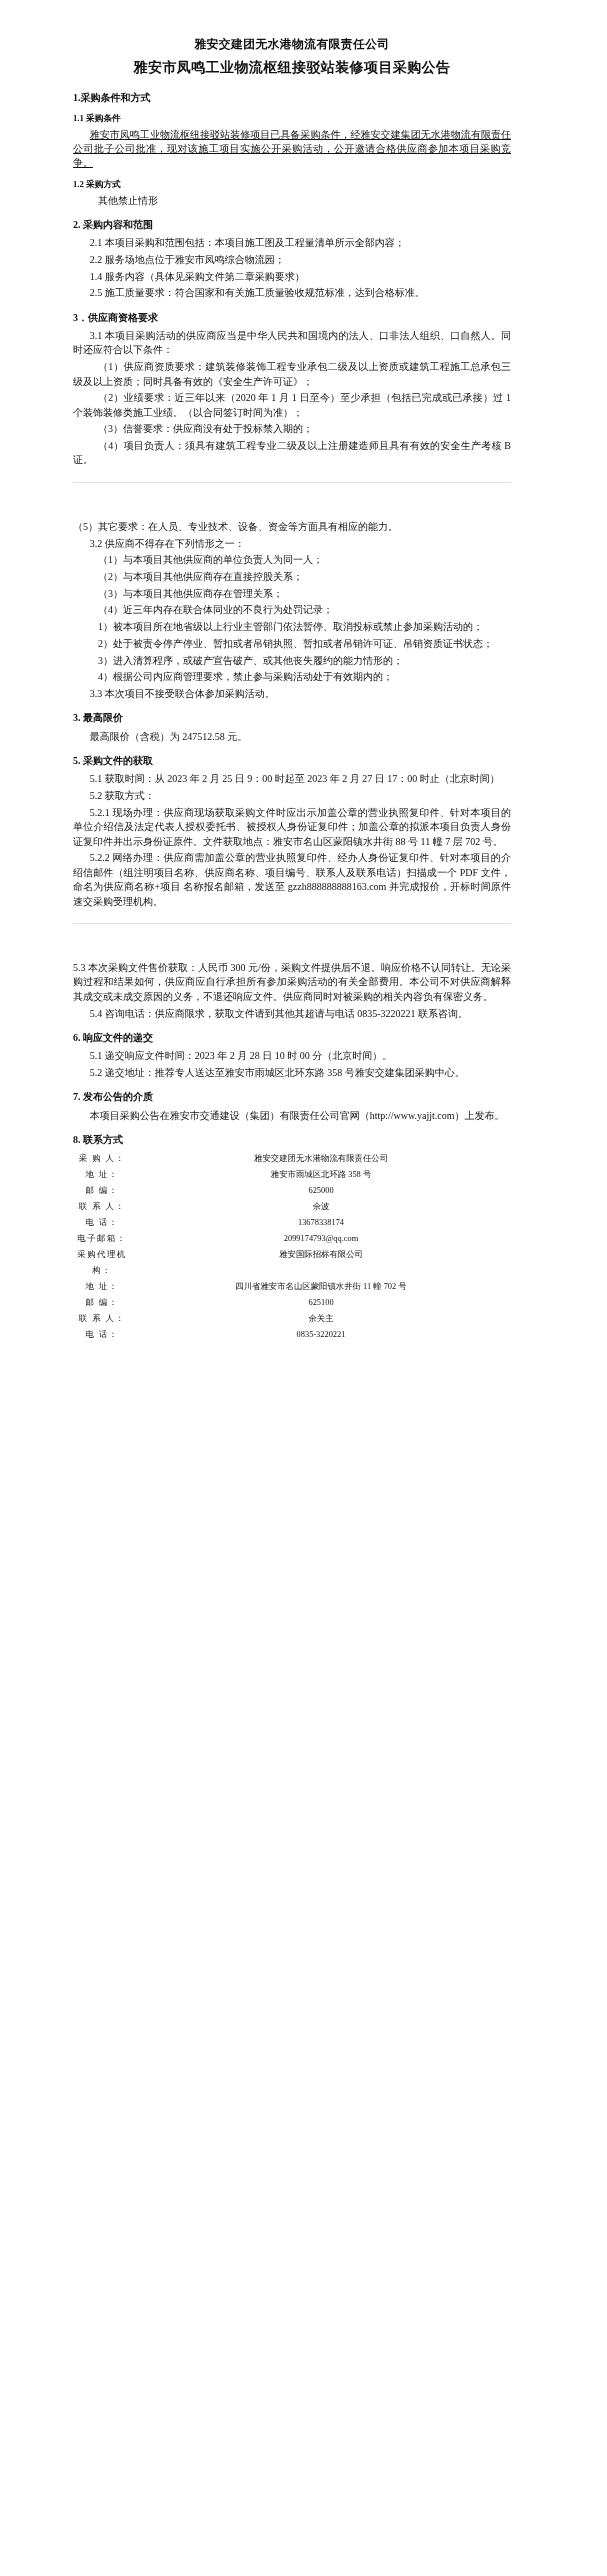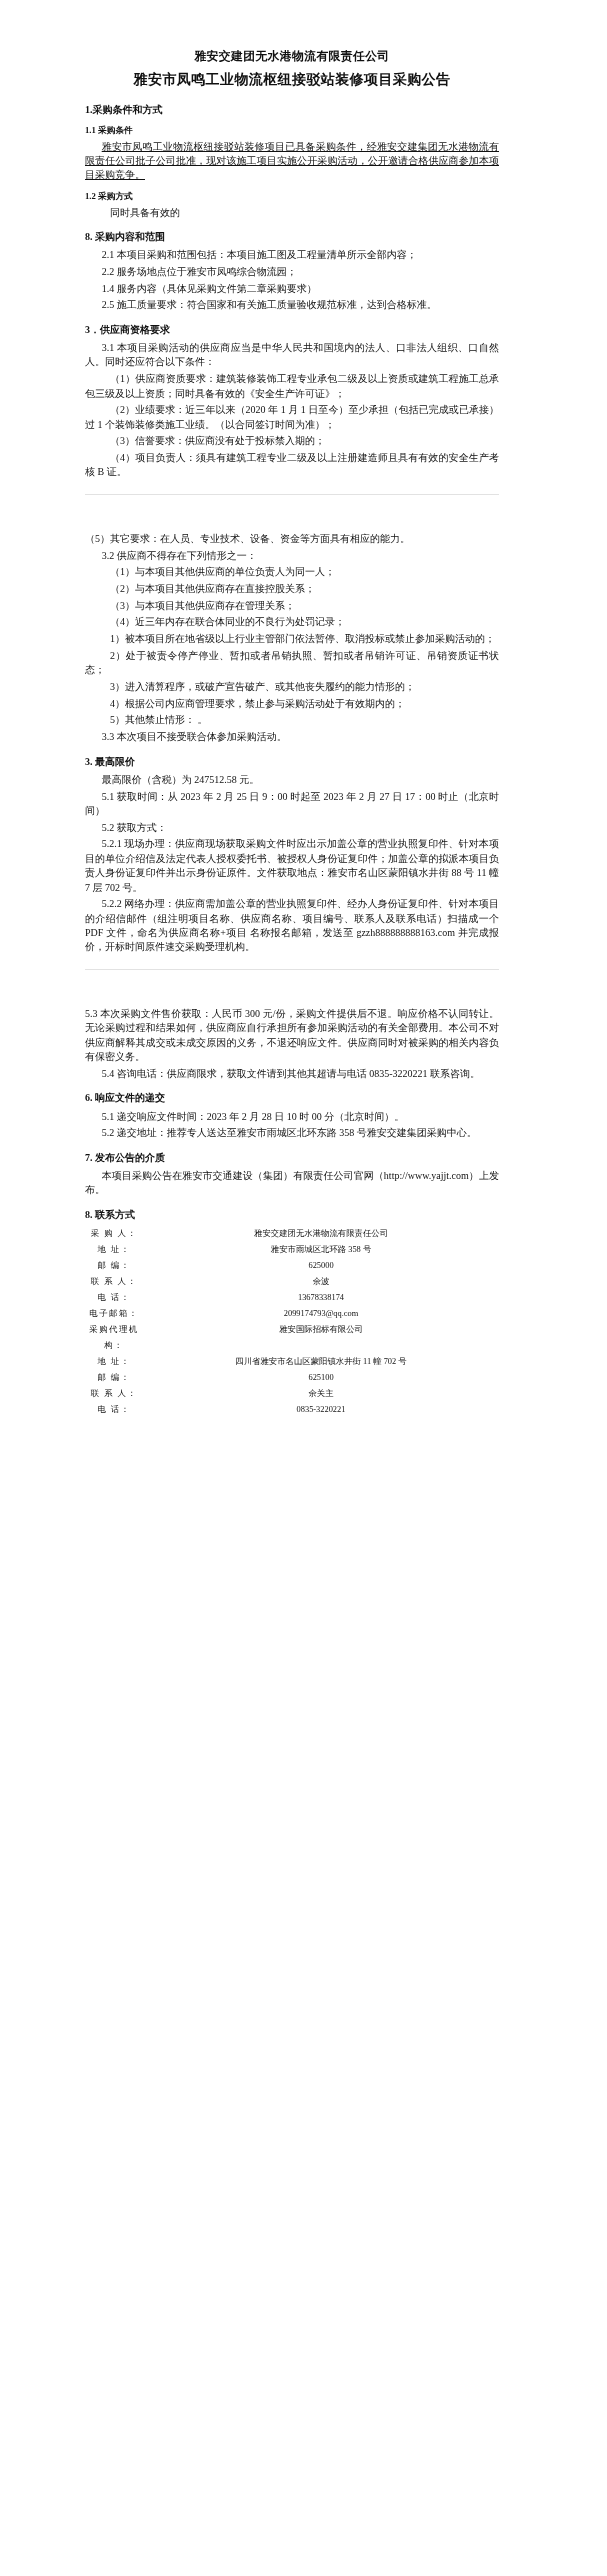--- a/index.html
+++ b/index.html
@@ -9,21 +9,21 @@
   }
   body {
     width: 608px;
     font-family: "Liberation Serif", "DejaVu Serif", serif;
     color: #111111;
   }
   .page {
     position: relative;
     width: 584px;
     box-sizing: border-box;
-    padding: 12px;
+    padding: 0;
   }
   .sheet {
     position: relative;
     box-sizing: border-box;
     padding: 0 73px;
   }
   .sheet-1 { padding-top: 33px; padding-bottom: 7.6px; }
   .sheet-2 { padding-top: 29px; padding-bottom: 7.6px; }
   .sheet-3 { padding-top: 29px; padding-bottom: 30px; }
 
@@ -161,23 +161,23 @@
 
     <div class="doc-title">雅安交建团无水港物流有限责任公司</div>
     <div class="doc-title-2">雅安市凤鸣工业物流枢纽接驳站装修项目采购公告</div>
 
     <h2 class="sec">1.采购条件和方式</h2>
 
     <h3 class="sub">1.1 采购条件</h3>
     <p class="para indent2 u">雅安市凤鸣工业物流枢纽接驳站装修项目已具备采购条件，经雅安交建集团无水港物流有限责任公司批子公司批准，现对该施工项目实施公开采购活动，公开邀请合格供应商参加本项目采购竞争。</p>
 
     <h3 class="sub">1.2 采购方式</h3>
-    <p class="para indent3">同时具备有效的</p>
-
-    <h2 class="sec">8. 采购内容和范围</h2>
+    <p class="para indent3">其他禁止情形</p>
+
+    <h2 class="sec">2. 采购内容和范围</h2>
     <p class="para indent2">2.1 本项目采购和范围包括：本项目施工图及工程量清单所示全部内容；</p>
     <p class="para indent2">2.2 服务场地点位于雅安市凤鸣综合物流园；</p>
     <p class="para indent2">1.4 服务内容（具体见采购文件第二章采购要求）</p>
     <p class="para indent2">2.5 施工质量要求：符合国家和有关施工质量验收规范标准，达到合格标准。</p>
 
     <h2 class="sec">3．供应商资格要求</h2>
     <p class="para indent2">3.1 本项目采购活动的供应商应当是中华人民共和国境内的法人、口非法人组织、口自然人。同时还应符合以下条件：</p>
     <p class="para indent3">（1）供应商资质要求：建筑装修装饰工程专业承包二级及以上资质或建筑工程施工总承包三级及以上资质；同时具备有效的《安全生产许可证》；</p>
     <p class="para indent3">（2）业绩要求：近三年以来（2020 年 1 月 1 日至今）至少承担（包括已完成或已承接）过 1 个装饰装修类施工业绩。（以合同签订时间为准）；</p>
     <p class="para indent3">（3）信誉要求：供应商没有处于投标禁入期的；</p>
@@ -191,26 +191,26 @@
     <p class="para">（5）其它要求：在人员、专业技术、设备、资金等方面具有相应的能力。</p>
     <p class="para indent2">3.2 供应商不得存在下列情形之一：</p>
     <p class="para indent3">（1）与本项目其他供应商的单位负责人为同一人；</p>
     <p class="para indent3">（2）与本项目其他供应商存在直接控股关系；</p>
     <p class="para indent3">（3）与本项目其他供应商存在管理关系；</p>
     <p class="para indent3">（4）近三年内存在联合体同业的不良行为处罚记录；</p>
     <p class="para indent3">1）被本项目所在地省级以上行业主管部门依法暂停、取消投标或禁止参加采购活动的；</p>
     <p class="para indent3">2）处于被责令停产停业、暂扣或者吊销执照、暂扣或者吊销许可证、吊销资质证书状态；</p>
     <p class="para indent3">3）进入清算程序，或破产宣告破产、或其他丧失履约的能力情形的；</p>
     <p class="para indent3">4）根据公司内应商管理要求，禁止参与采购活动处于有效期内的；</p>
-    <p class="para indent3">5）其他禁止情形：         。</p>
     <p class="para indent2">3.3 本次项目不接受联合体参加采购活动。</p>
 
     <h2 class="sec">3. 最高限价</h2>
     <p class="para indent2">最高限价（含税）为 247512.58 元。</p>
 
+    <h2 class="sec">5. 采购文件的获取</h2>
     <p class="para indent2">5.1 获取时间：从 2023 年 2 月 25 日 9：00 时起至 2023 年 2 月 27 日 17：00 时止（北京时间）</p>
     <p class="para indent2">5.2 获取方式：</p>
     <p class="para indent2">5.2.1 现场办理：供应商现场获取采购文件时应出示加盖公章的营业执照复印件、针对本项目的单位介绍信及法定代表人授权委托书、被授权人身份证复印件；加盖公章的拟派本项目负责人身份证复印件并出示身份证原件。文件获取地点：雅安市名山区蒙阳镇水井街 88 号 11 幢 7 层 702 号。</p>
     <p class="para indent2">5.2.2 网络办理：供应商需加盖公章的营业执照复印件、经办人身份证复印件、针对本项目的介绍信邮件（组注明项目名称、供应商名称、项目编号、联系人及联系电话）扫描成一个 PDF 文件，命名为供应商名称+项目 名称报名邮箱，发送至 gzzh888888888163.com 并完成报价，开标时间原件速交采购受理机构。</p>
 
     <div class="page-break"></div>
   </div>
 
   <div class="sheet sheet-3">
 

